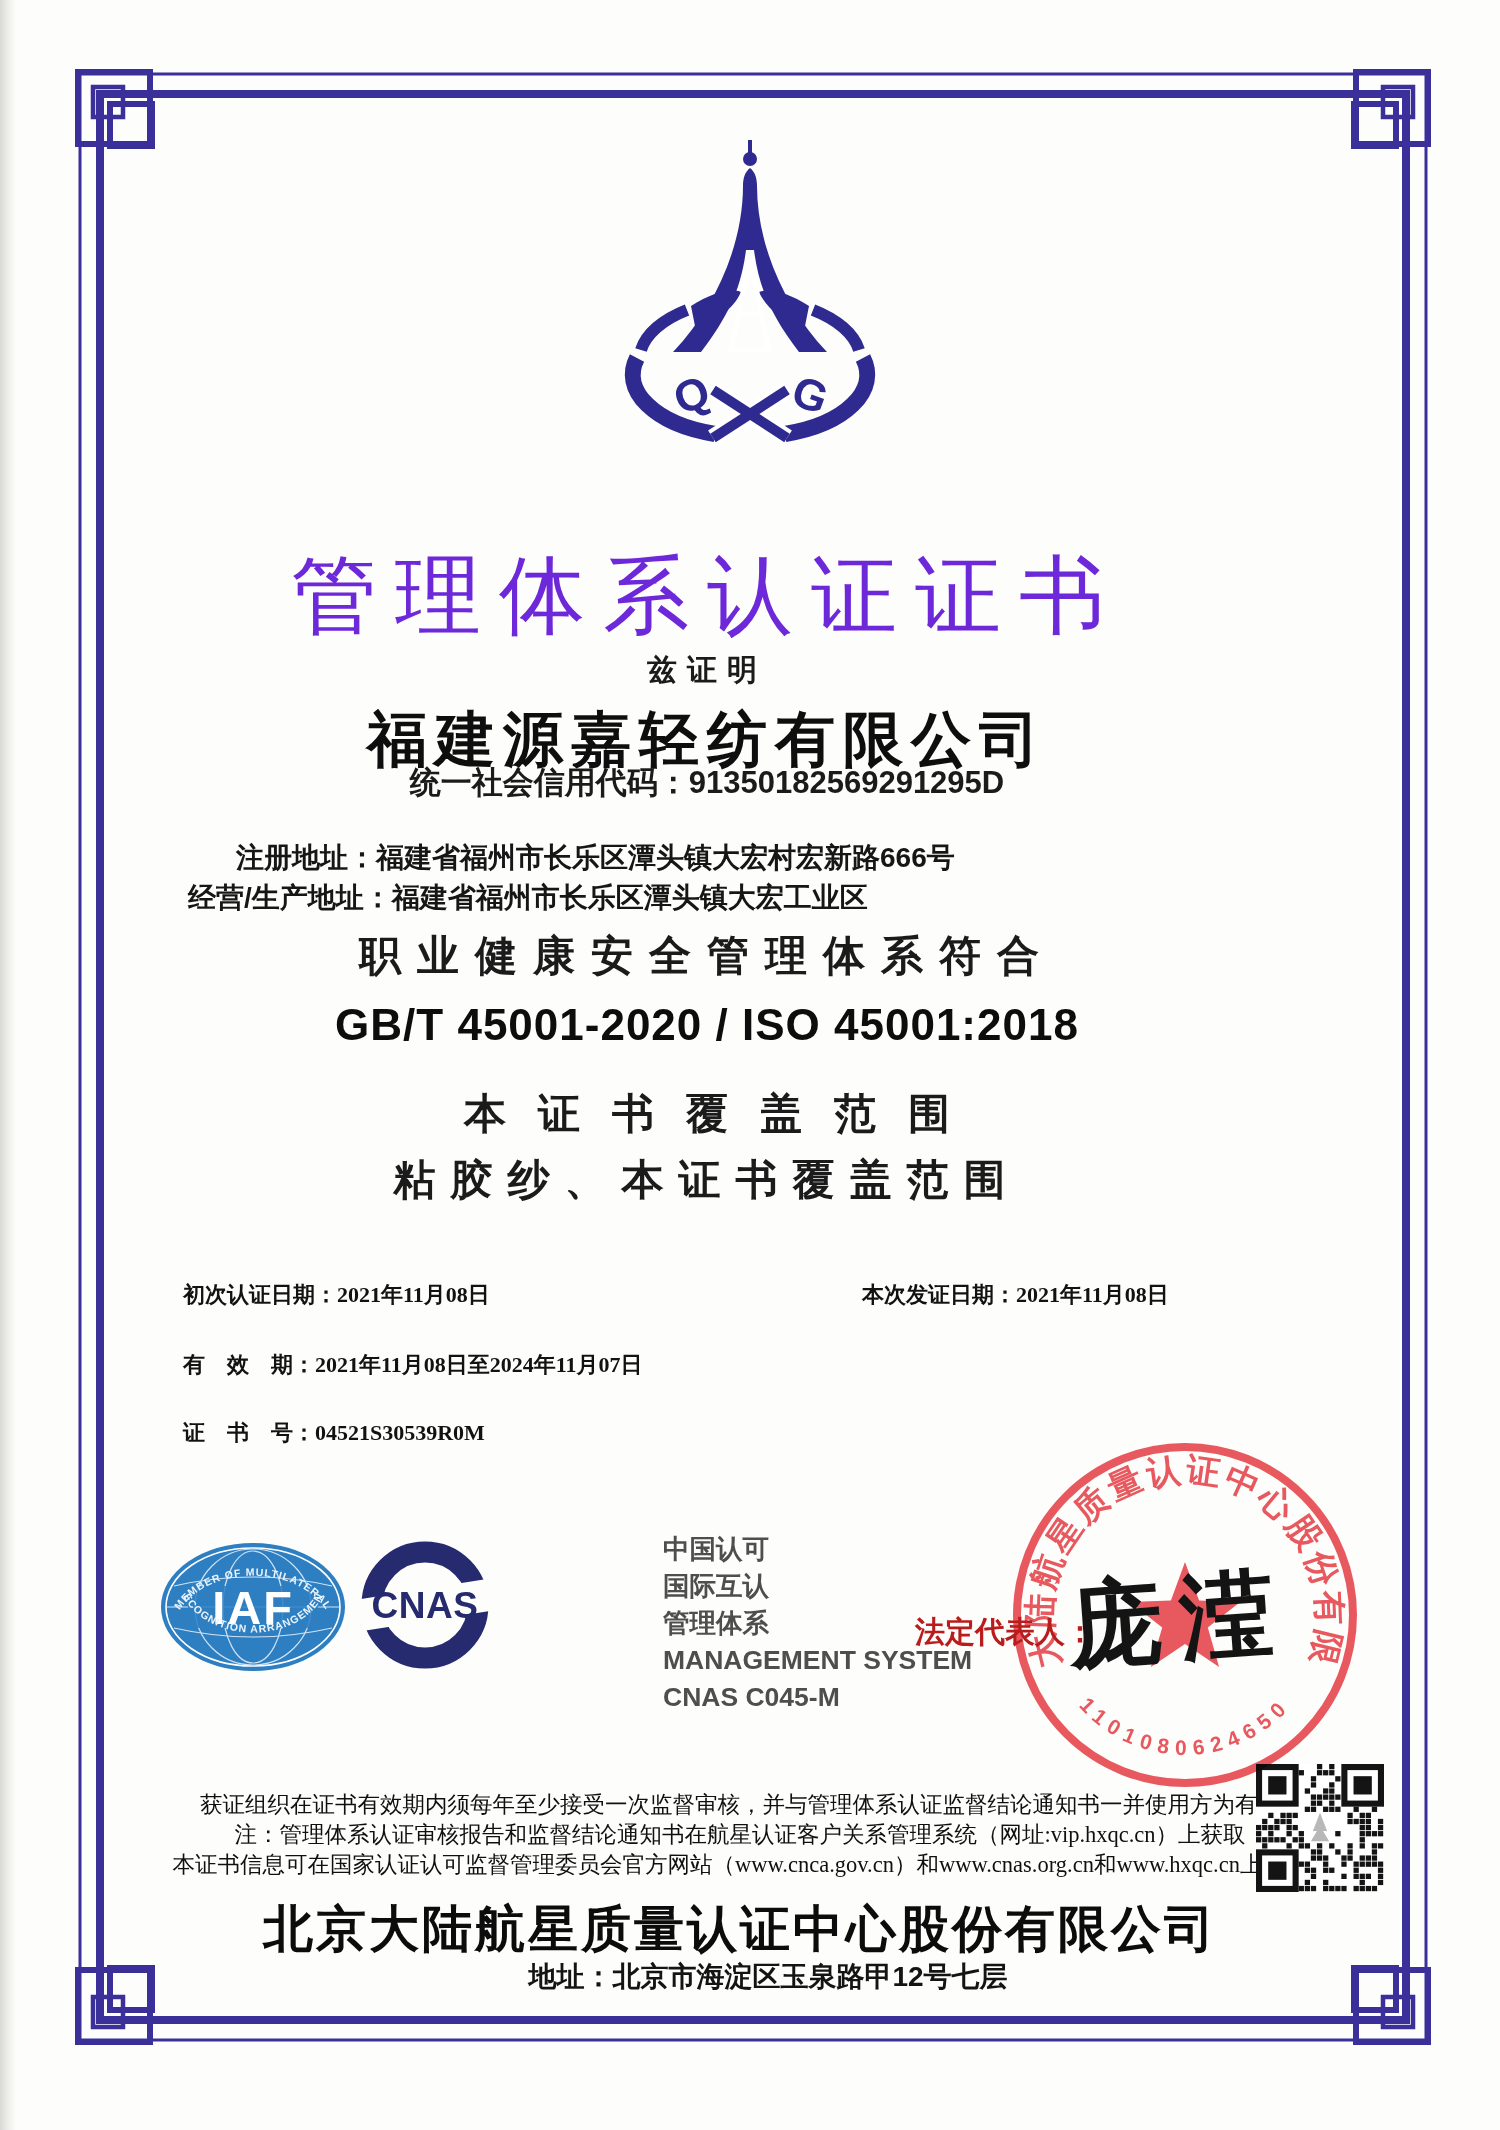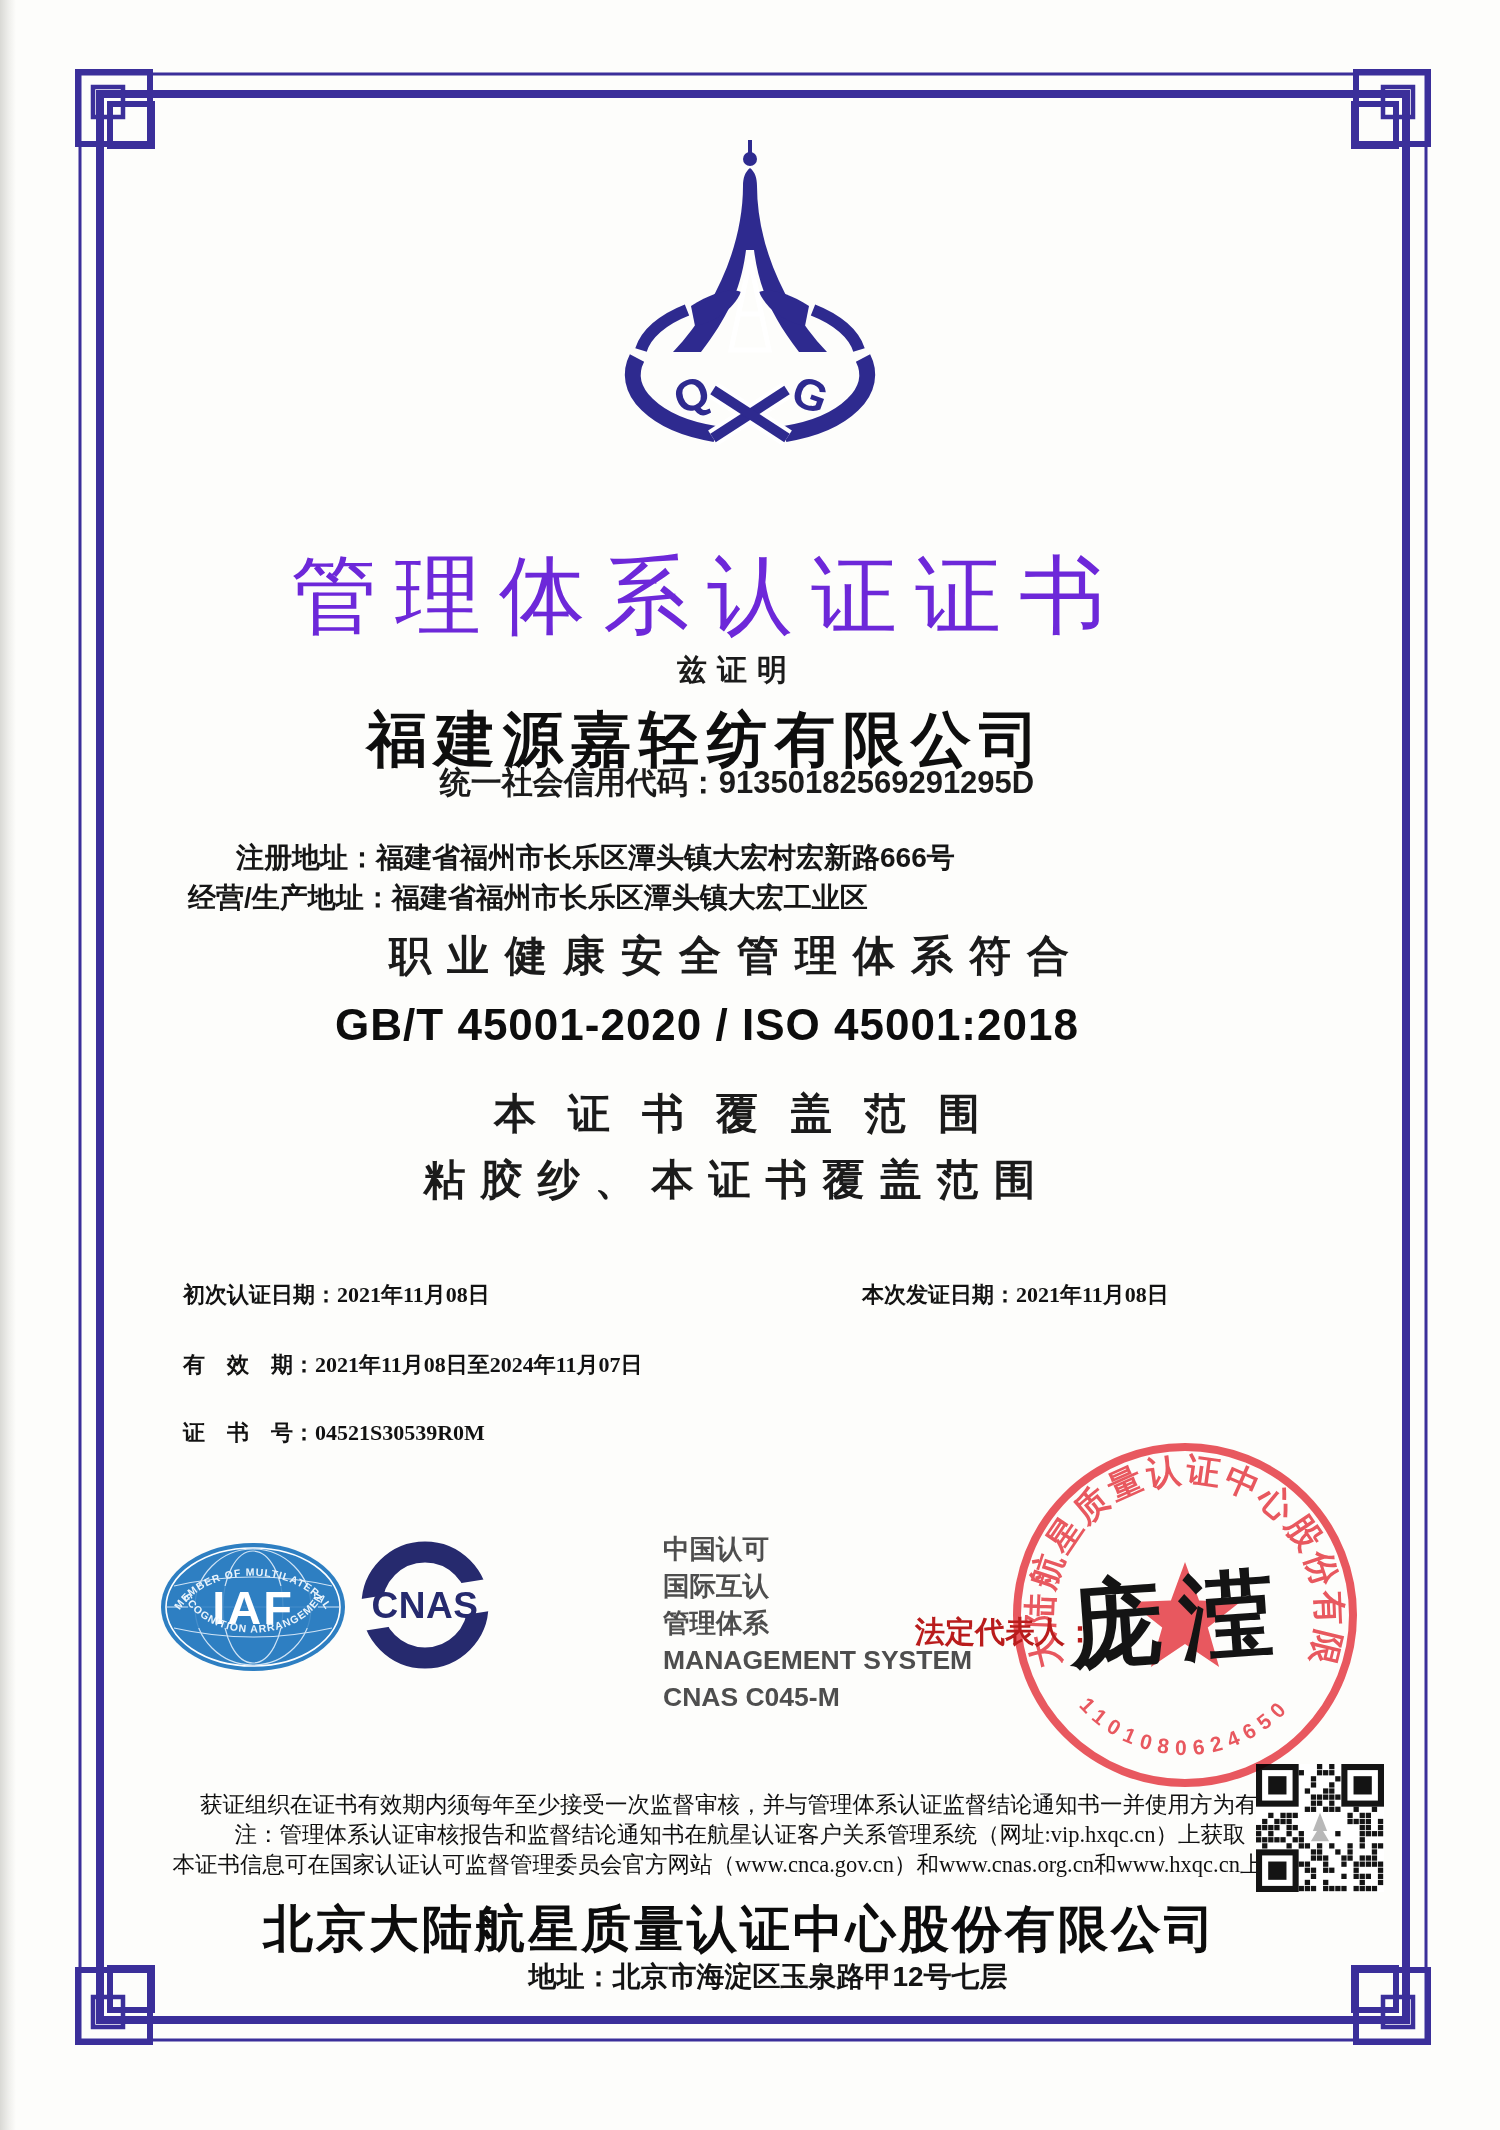--- a/index.html
+++ b/index.html
@@ -3,21 +3,21 @@
 <meta charset="utf-8">
 <style>
   html,body{margin:0;padding:0;}
   body{width:1500px;height:2130px;background:#f4f4f1;font-family:"Liberation Sans",sans-serif;}
   #page{position:relative;width:1500px;height:2130px;background:#fdfdfb;overflow:hidden;}
   .abs{position:absolute;}
   .sans{font-family:"Liberation Sans",sans-serif;}
   .serif{font-family:"Liberation Serif",serif;}
   .center1{left:0;width:1414px;text-align:center;}
   .center2{left:0;width:1480px;text-align:center;}
-  .ink{color:#1b1b1b;margin-left:30px;}
+  .ink{color:#1b1b1b;}
   #scan-edge{left:0;top:0;width:16px;height:2130px;background:linear-gradient(90deg,#d9d9d5,#efefec 55%,rgba(255,255,255,0));}
   #title{top:538px;font-size:86px;font-weight:400;letter-spacing:18px;color:#6d28d9;}
   #certify{top:650px;font-size:30px;letter-spacing:10px;font-weight:600;}
   #company{top:700px;font-size:60px;font-weight:900;letter-spacing:8px;color:#0e0e0e;}
   #credit{top:762px;font-size:31px;font-weight:800;}
   .addr{font-size:28px;font-weight:700;color:#161616;margin-top:8px;}
   #addr1{left:236px;top:831px;}
   #addr2{left:188px;top:871px;}
   #statement{top:928px;font-size:42px;font-weight:700;letter-spacing:16px;}
   #standard{top:1000px;font-size:44px;font-weight:800;letter-spacing:1px;color:#0d0d0d;}

